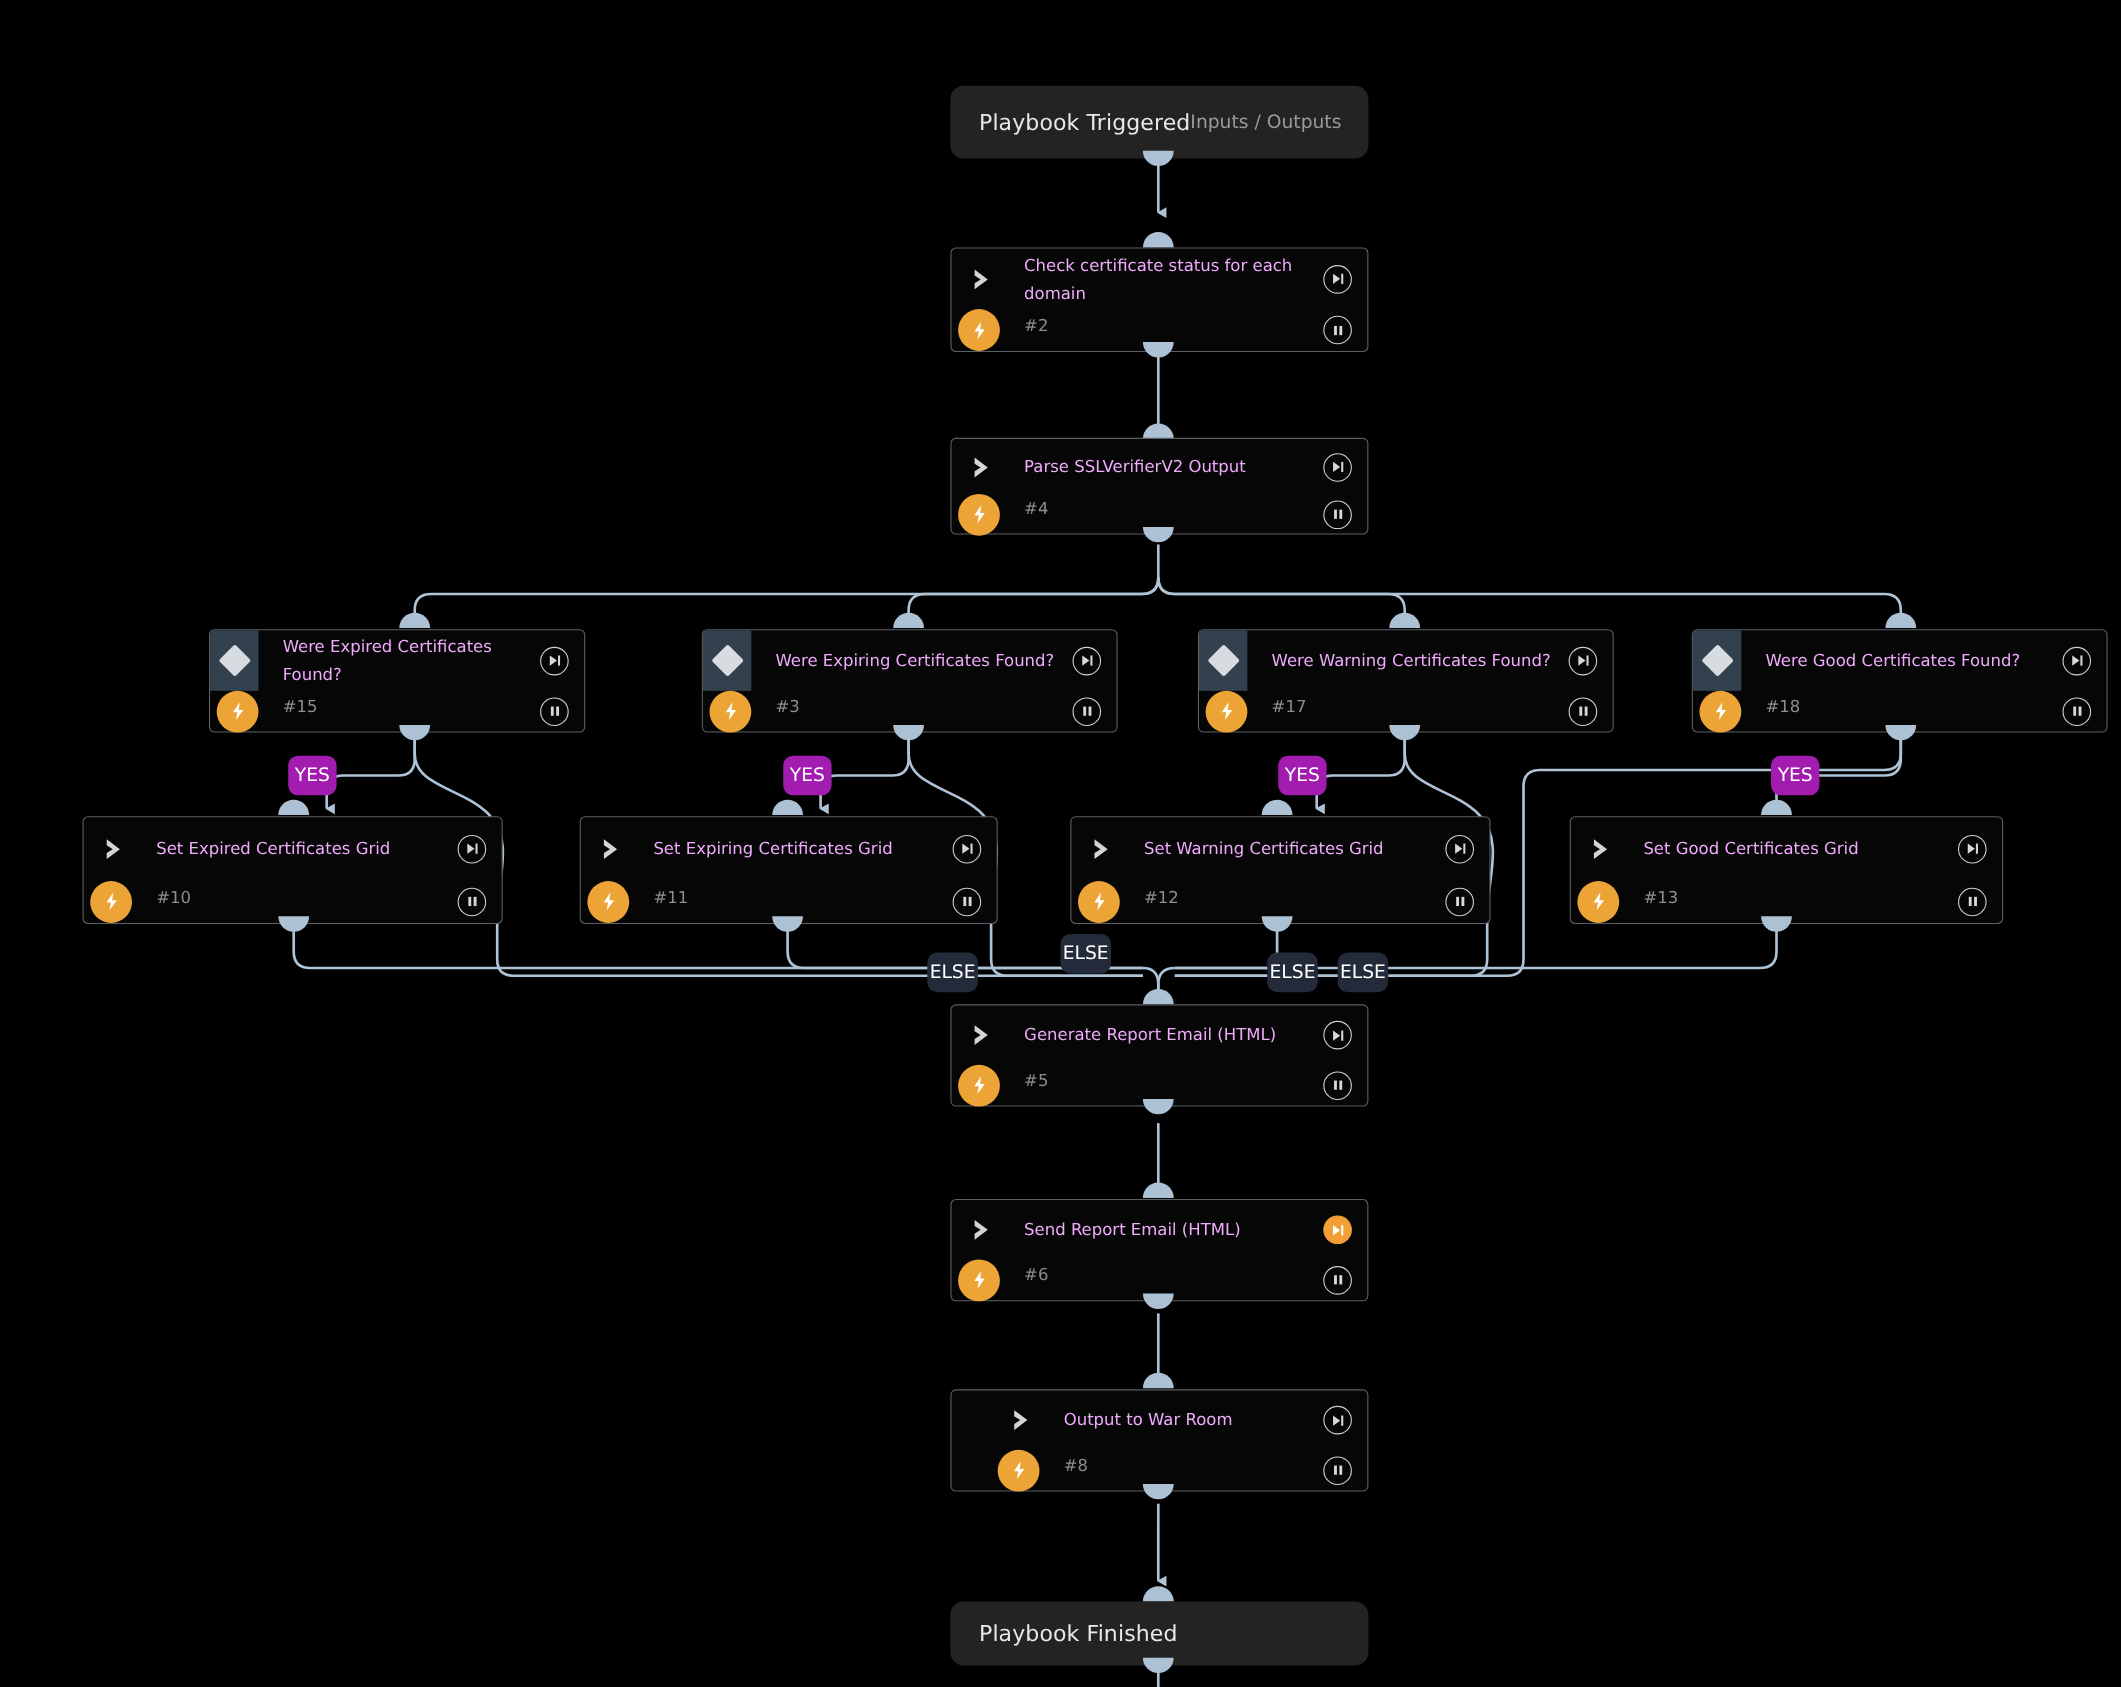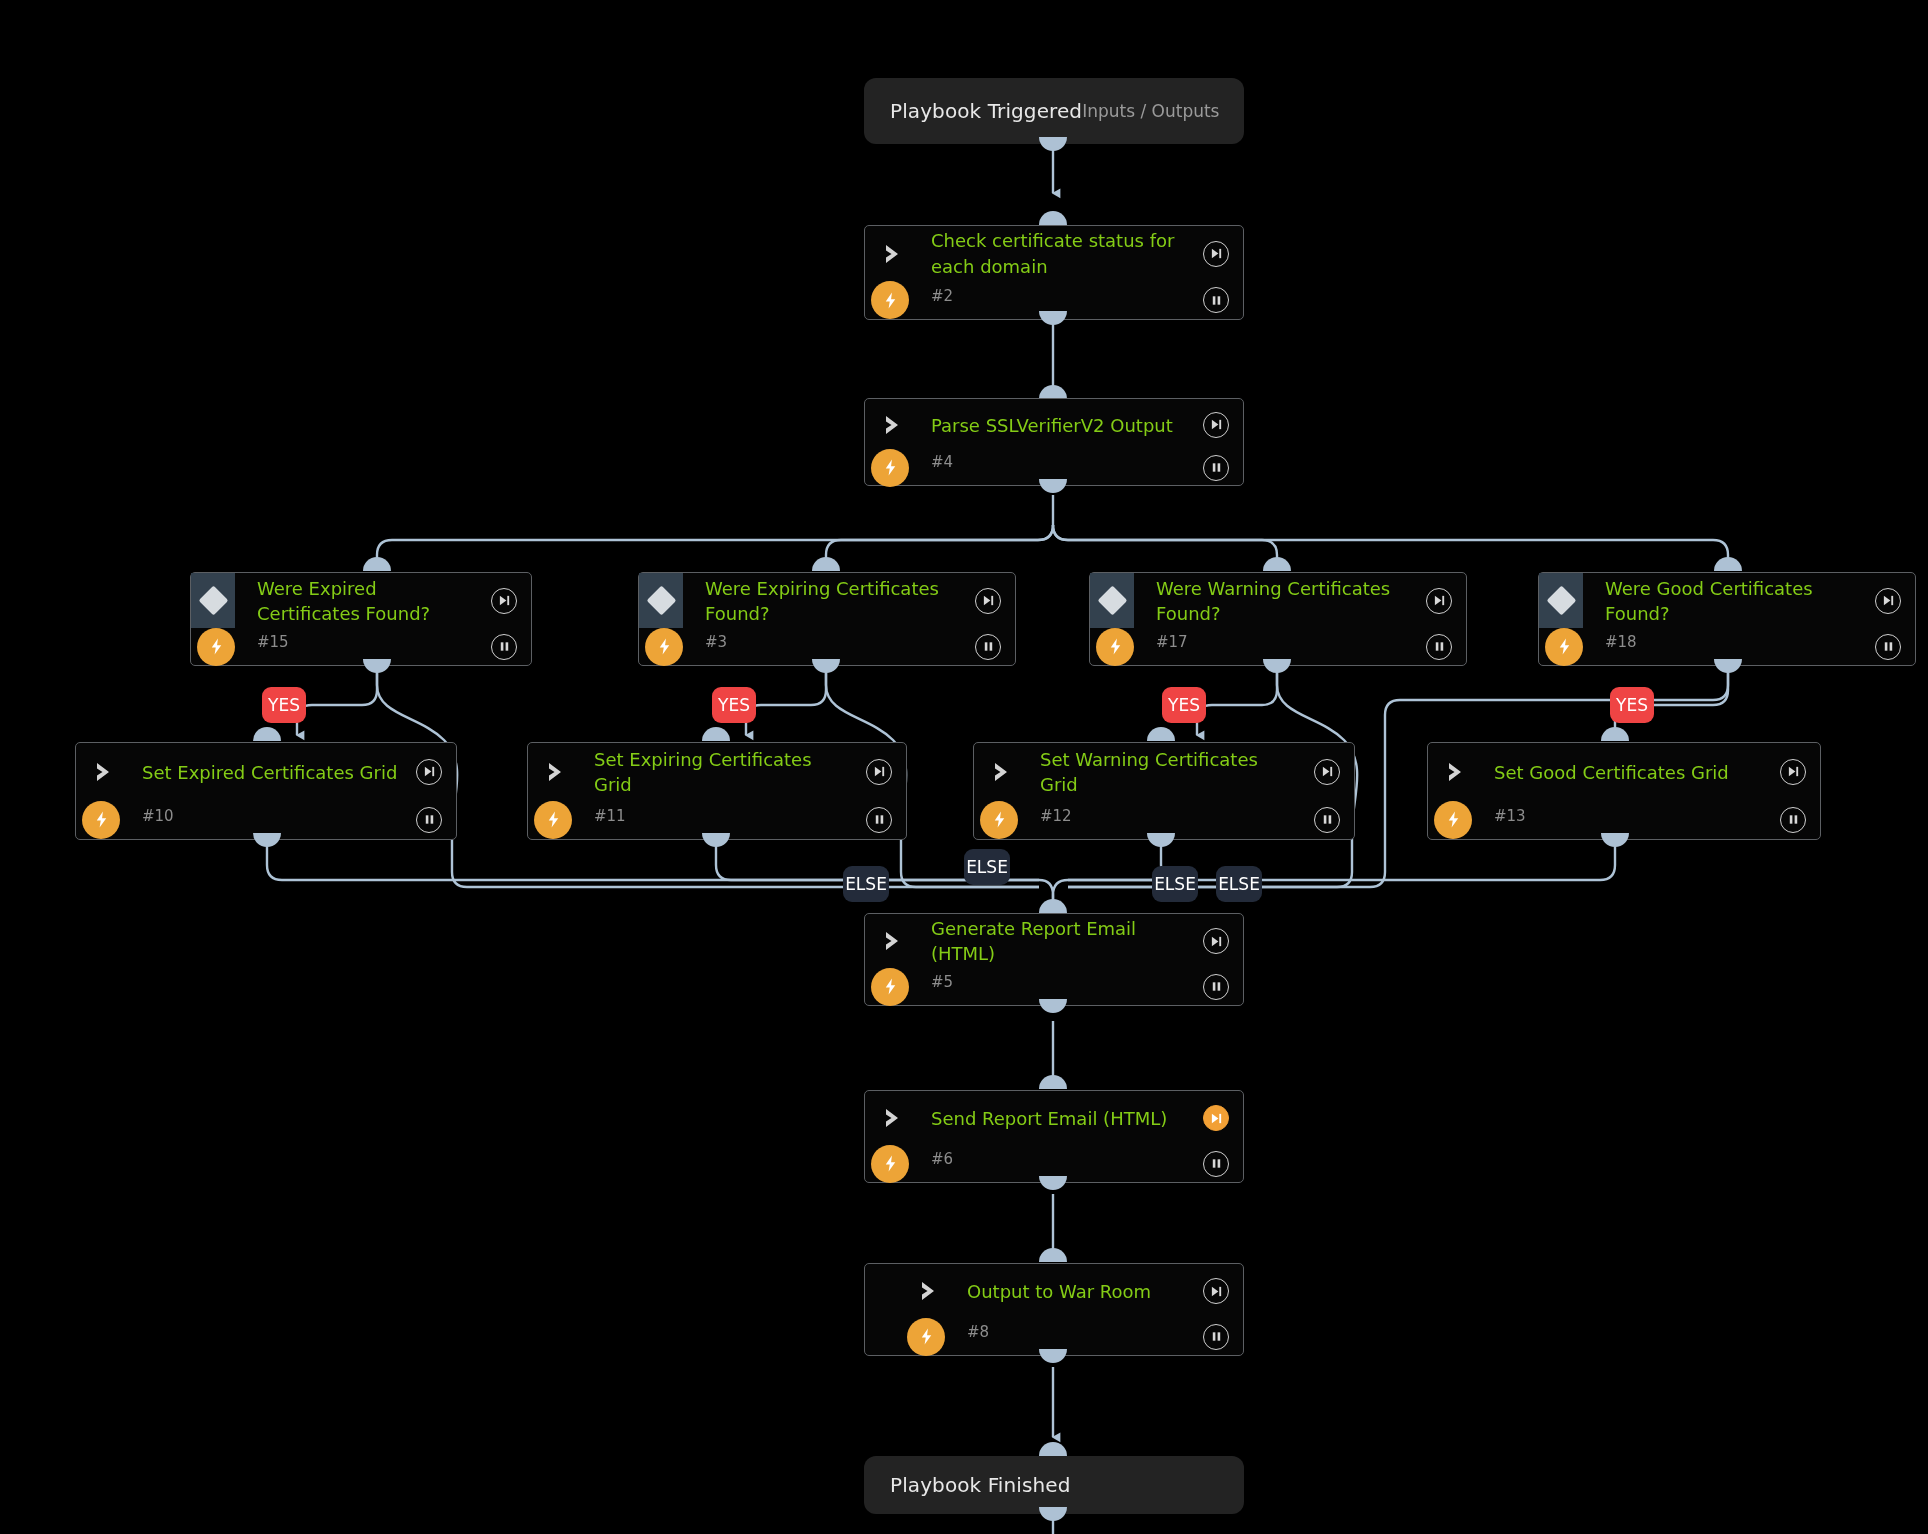--- a/index.html
+++ b/index.html
@@ -29,21 +29,21 @@
     position:absolute;background:#060606;border:1px solid #5c5f63;
     border-radius:5px;box-sizing:border-box;overflow:visible;
   }
   .node .row-top{
     position:relative;height:60%;display:flex;align-items:center;
   }
   .node .row-bot{
     position:relative;height:40%;display:flex;align-items:center;
   }
   .node .n-title{
-    color:#84cc16;font-size:18px;line-height:25px;
+    color:#f0abfc;font-size:15px;line-height:25px;
     position:absolute;left:66px;right:56px;top:50%;transform:translateY(-50%);
   }
   .node.two-line .n-title{line-height:26px;}
   .node .n-id{
     color:#8d8d8d;font-size:15px;position:absolute;left:66px;bottom:14px;
   }
 
   
   .ico-chevron{
     position:absolute;left:18px;top:50%;transform:translateY(-50%);
@@ -80,21 +80,21 @@
   .port{position:absolute;width:28px;height:14px;background:#adc1d4;}
   .port.out{border-radius:0 0 14px 14px;}
   .port.in{border-radius:14px 14px 0 0;}
 
   
   .lbl{
     position:absolute;display:flex;align-items:center;justify-content:center;
     font-size:17px;color:#ffffff;border-radius:9px;box-sizing:border-box;
     line-height:1;
   }
-  .lbl.yes{background:#ef4444;width:44px;height:36px;}
+  .lbl.yes{background:#a21caf;width:44px;height:36px;}
   .lbl.else{background:#232b3a;width:46px;height:36px;}
 </style>
 </head>
 <body>
 
 <div id="canvas">
 
   <svg class="edges" viewBox="0 0 1928 1534">
     <defs>
       <marker id="arw" markerWidth="11" markerHeight="11" refX="5.2" refY="8.4" orient="auto" markerUnits="userSpaceOnUse">

